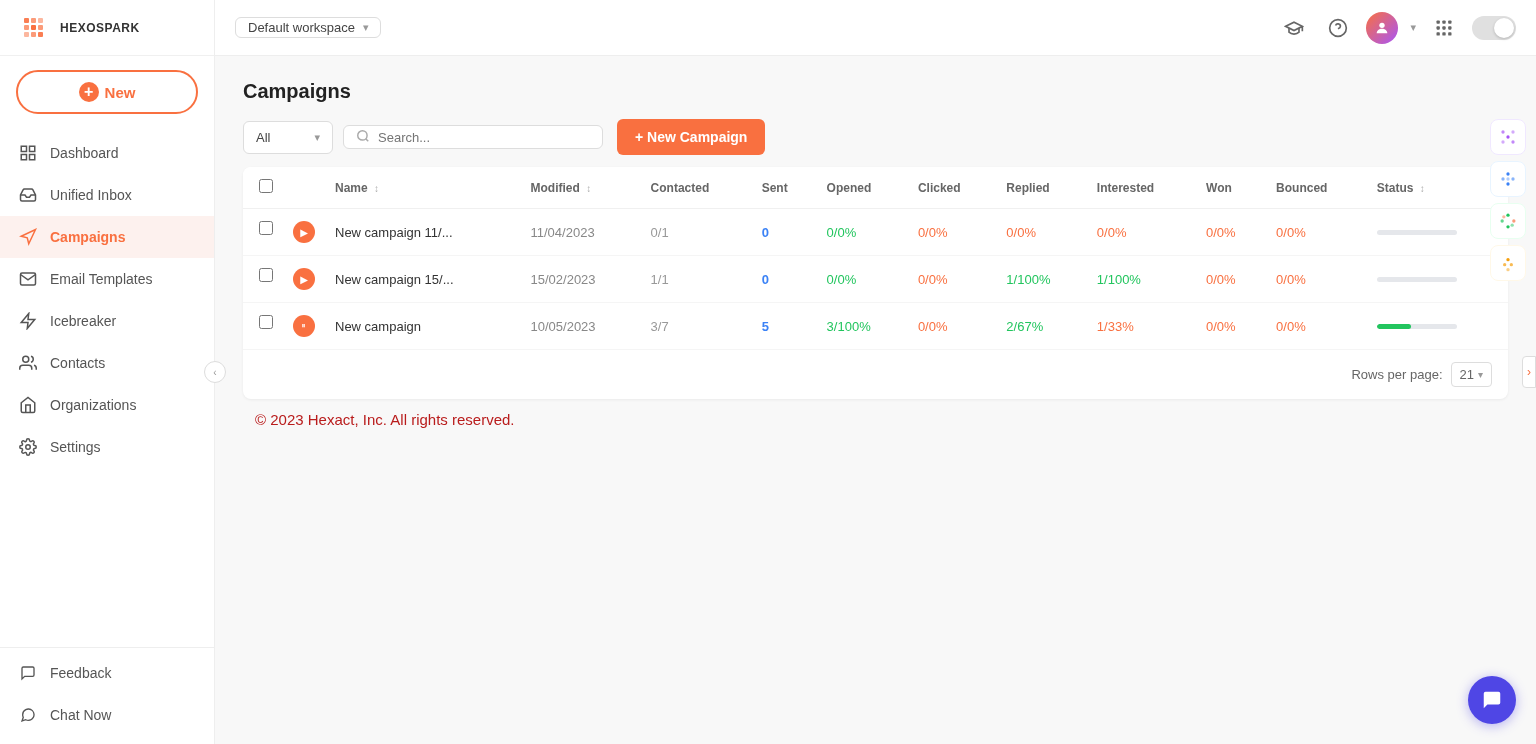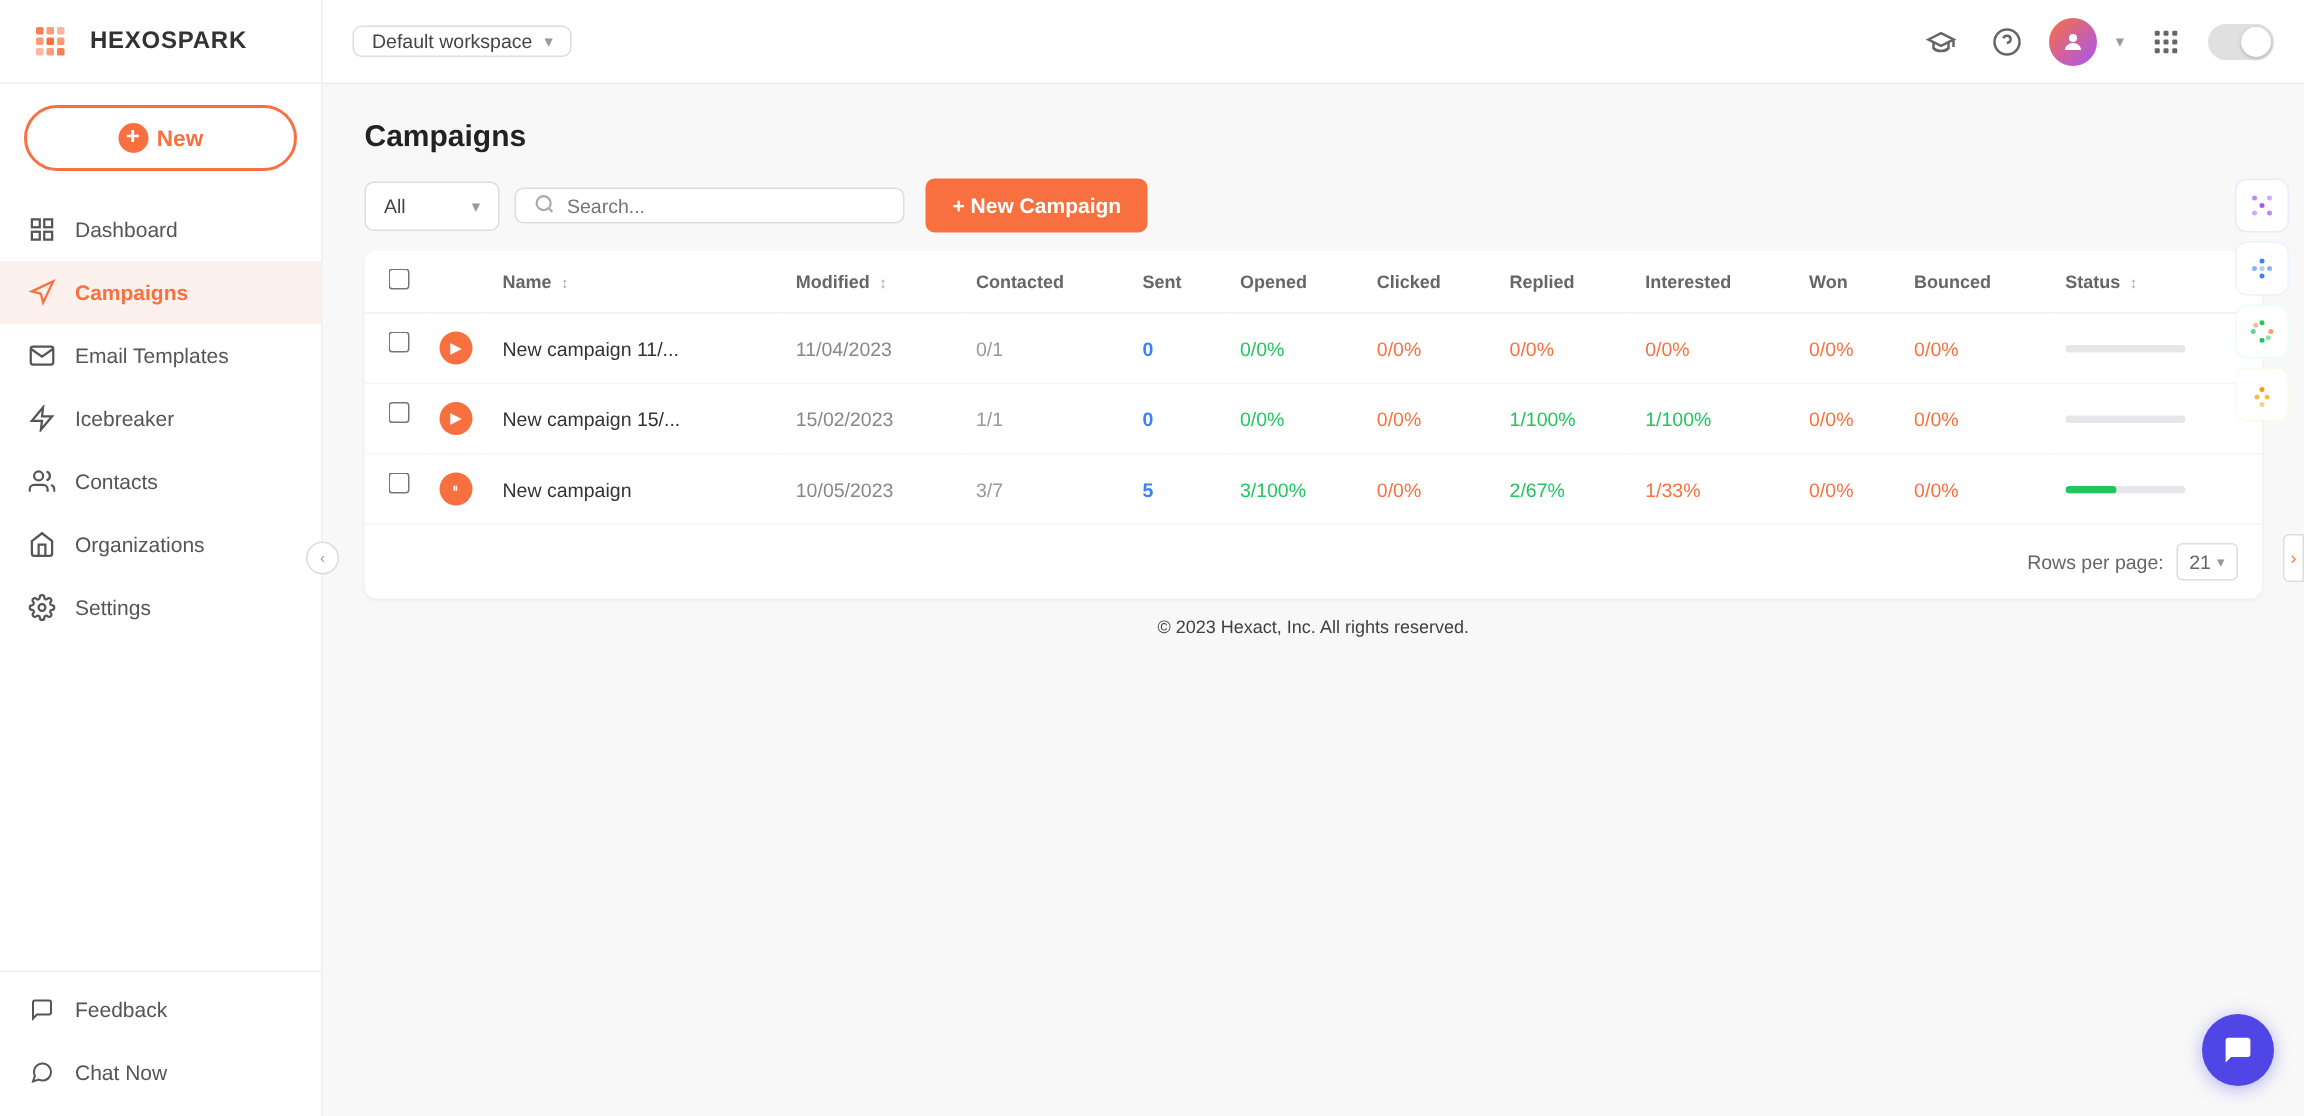--- a/index.html
+++ b/index.html
@@ -19,21 +19,21 @@
     #sidebar .logo-area {
       padding: 14px 16px;
       display: flex;
       align-items: center;
       border-bottom: 1px solid #f0f0f0;
       height: 56px;
     }
     .logo-icon {
       width: 36px; height: 36px; margin-right: 8px;
     }
-    .logo-text { font-weight: 700; font-size: 16px; color: #333; letter-spacing: 0.5px; }
+    .logo-text { font-weight: 700; font-size: 12px; color: #333; letter-spacing: 0.5px; }
 
     .new-btn {
       margin: 14px 16px;
       border: 2px solid #f97040;
       background: #fff;
       border-radius: 24px;
       padding: 10px 0;
       display: flex;
       align-items: center;
       justify-content: center;
@@ -251,21 +251,21 @@
       width: 48px; height: 48px;
       background: #4f46e5;
       border-radius: 50%;
       display: flex; align-items: center; justify-content: center;
       cursor: pointer;
       box-shadow: 0 2px 12px rgba(79,70,229,0.4);
       color: #fff; font-size: 20px;
     }
 
     .footer-text {
-      text-align: center; padding: 12px; font-size: 12px; color: #404040;
+      padding: 12px; font-size: 15px; color: #b91c1c;
     }
 
     
     .hs-logo {
       display: flex; align-items: center;
     }
 
     .checkbox-cell { display: flex; align-items: center; justify-content: center; }
     input[type="checkbox"] { width: 14px; height: 14px; accent-color: #f97040; }
   </style>
@@ -304,20 +304,29 @@
         <svg width="18" height="18" viewBox="0 0 24 24" fill="none" stroke="currentColor" stroke-width="2">
             <rect x="3" y="3" width="7" height="7"></rect>
             <rect x="14" y="3" width="7" height="7"></rect>
             <rect x="3" y="14" width="7" height="7"></rect>
             <rect x="14" y="14" width="7" height="7"></rect>
           </svg>
       </span>
       <span>Dashboard</span>
     </div>
 
+    <div class="nav-item">
+      <span class="nav-icon">
+        <svg width="18" height="18" viewBox="0 0 24 24" fill="none" stroke="currentColor" stroke-width="2">
+            <polyline points="22 12 16 12 14 15 10 15 8 12 2 12"></polyline>
+            <path d="M5.45 5.11L2 12v6a2 2 0 002 2h16a2 2 0 002-2v-6l-3.45-6.89A2 2 0 0016.76 4H7.24a2 2 0 00-1.79 1.11z"></path>
+          </svg>
+      </span>
+      <span>Unified Inbox</span>
+    </div>
 
     <div class="nav-item active">
       <span class="nav-icon">
         <svg width="18" height="18" viewBox="0 0 24 24" fill="none" stroke="currentColor" stroke-width="2">
             <path d="M3 11l19-9-9 19-2-8-8-2z"></path>
           </svg>
       </span>
       <span>Campaigns</span>
     </div>
 

